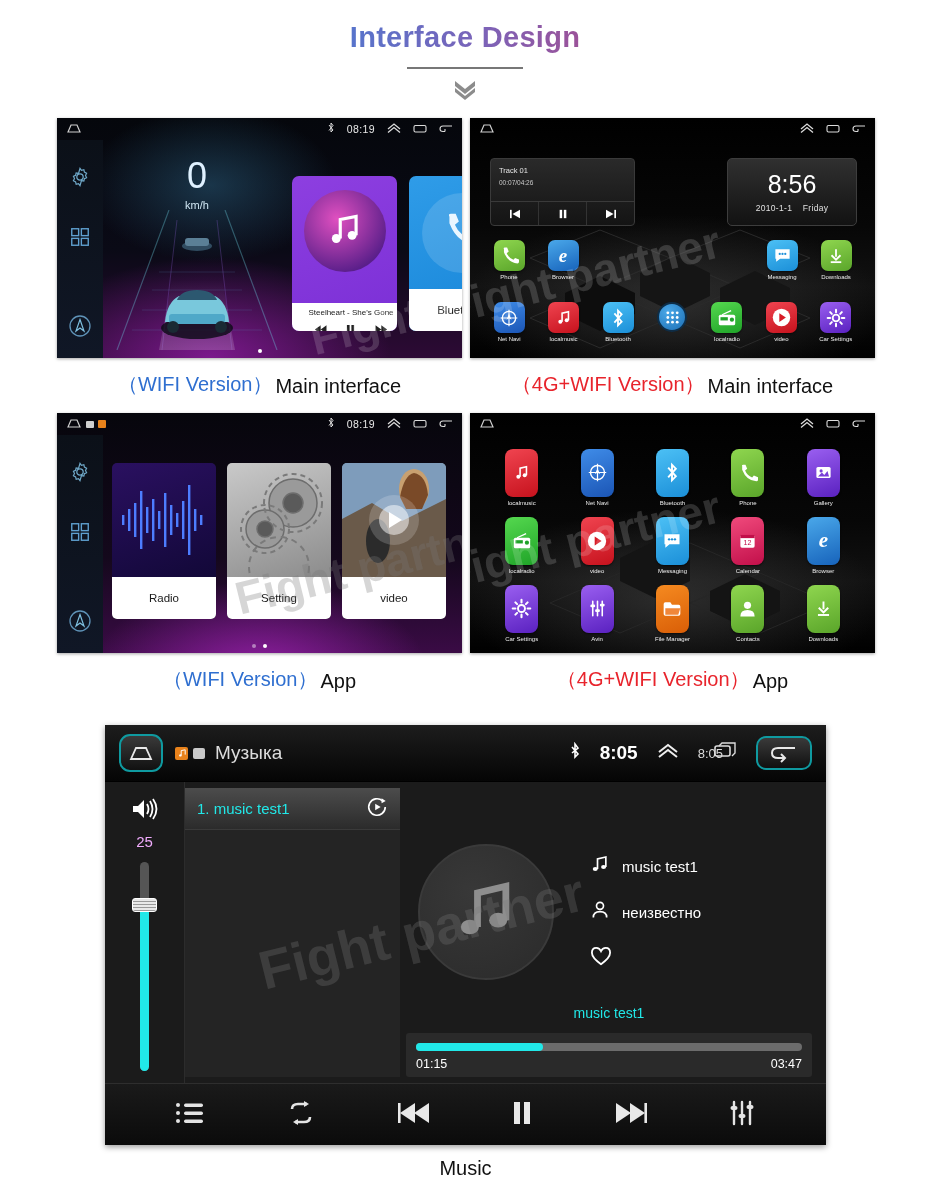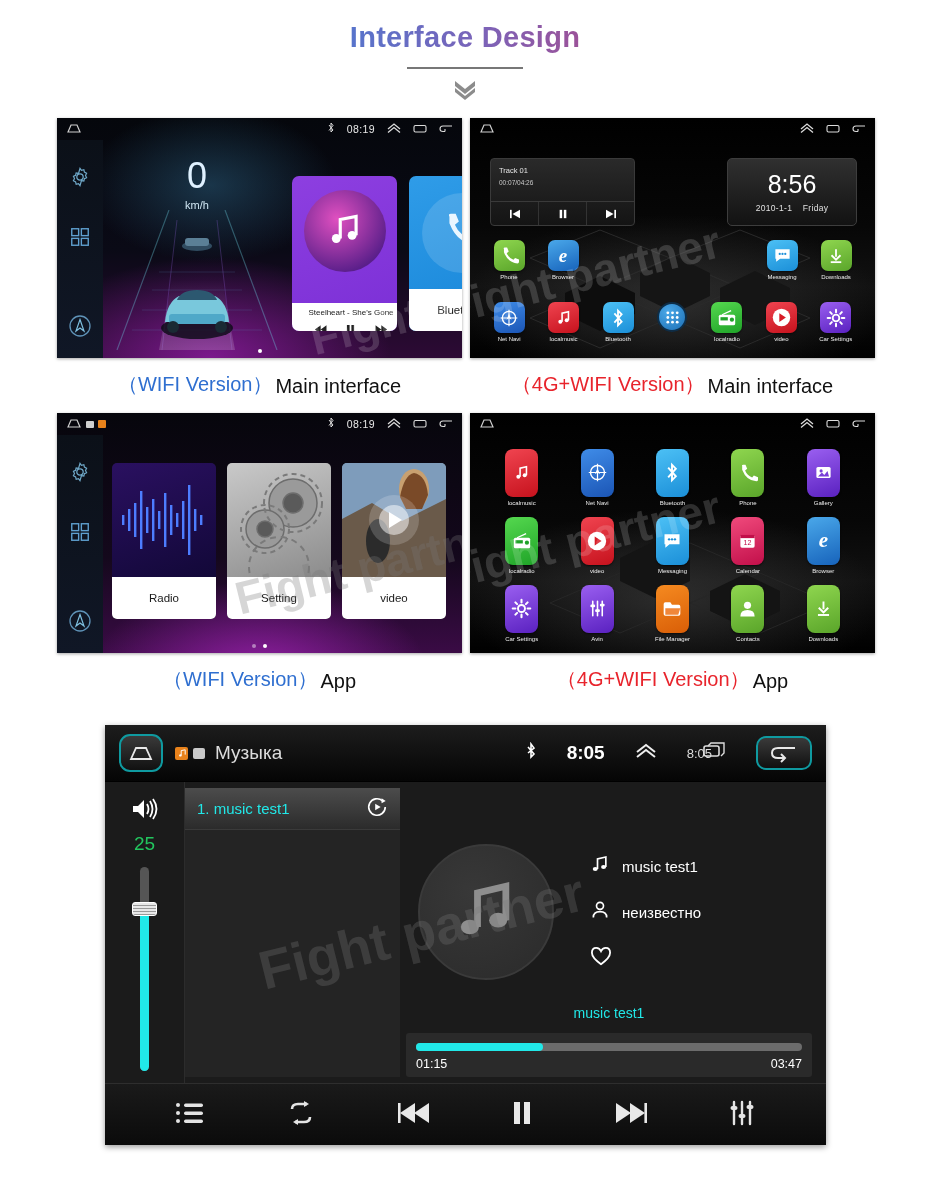--- a/index.html
+++ b/index.html
@@ -213,35 +213,35 @@
     width: 44px; height: 38px; border-radius: 11px;
     background: linear-gradient(180deg,#3a3a3a,#111);
     border: 2px solid #0f9aa0;
     display:flex; align-items:center; justify-content:center;
   }
   .pl-badges { display:flex; align-items:center; gap:5px; margin-left: 12px; }
   .badge-orange { width:13px; height:13px; background:#e8821b; border-radius:2px;
     display:flex;align-items:center;justify-content:center; }
   .badge-gray { width:12px; height:11px; background:#c9c9c9; border-radius:2px; }
   .pl-title { color:#dcdcdc; font-size: 19px; margin-left: 10px; }
-  .pl-status-right { margin-left:auto; display:flex; align-items:center; gap:30px; color:#eee; }
+  .pl-status-right { margin-left:auto; display:flex; align-items:center; gap:19px; color:#eee; }
   .pl-clock { font-size: 19px; font-weight: bold; color:#fff; }
   .pl-clock2 { font-size: 13px; color:#ddd; }
   .back-btn {
     width: 56px; height: 34px; border-radius: 10px;
     background: linear-gradient(180deg,#3a3a3a,#101010);
     border: 2px solid #0f9aa0;
     display:flex; align-items:center; justify-content:center;
   }
   .pl-body { position: absolute; left:0; right:0; top:57px; bottom:62px; display:flex; }
   .vol-col {
     width: 80px; display:flex; flex-direction:column; align-items:center;
     padding-top: 14px; border-right: 1px solid #2c2c2c;
   }
-  .vol-num { color:#22c55e; font-size: 19px; margin-top: 7px; }
+  .vol-num { color:#f0abfc; font-size: 15px; margin-top: 7px; }
   .vol-track {
     margin-top: 12px; width: 9px; flex: 1; margin-bottom: 12px;
     background: #555; border-radius: 5px; position: relative;
   }
   .vol-fill {
     position:absolute; left:0; right:0; bottom:0; height: 80%;
     background: #21e8e8; border-radius: 5px;
   }
   .vol-knob {
     position:absolute; left: -8px; width: 25px; height: 14px;
@@ -1196,13 +1196,14 @@
               <rect x="10.5" y="14" width="7" height="4" rx="2"></rect>
               <rect x="18.5" y="5" width="7" height="4" rx="2"></rect>
             </g>
           </svg>
       </span>
     </div>
 
     <div class="wm wm-dark" style="left:150px;top:175px;font-size:54px;">Fight partner</div>
   </div>
 
+  <div class="player-caption">Music</div>
 </div>
 
 </body></html>

